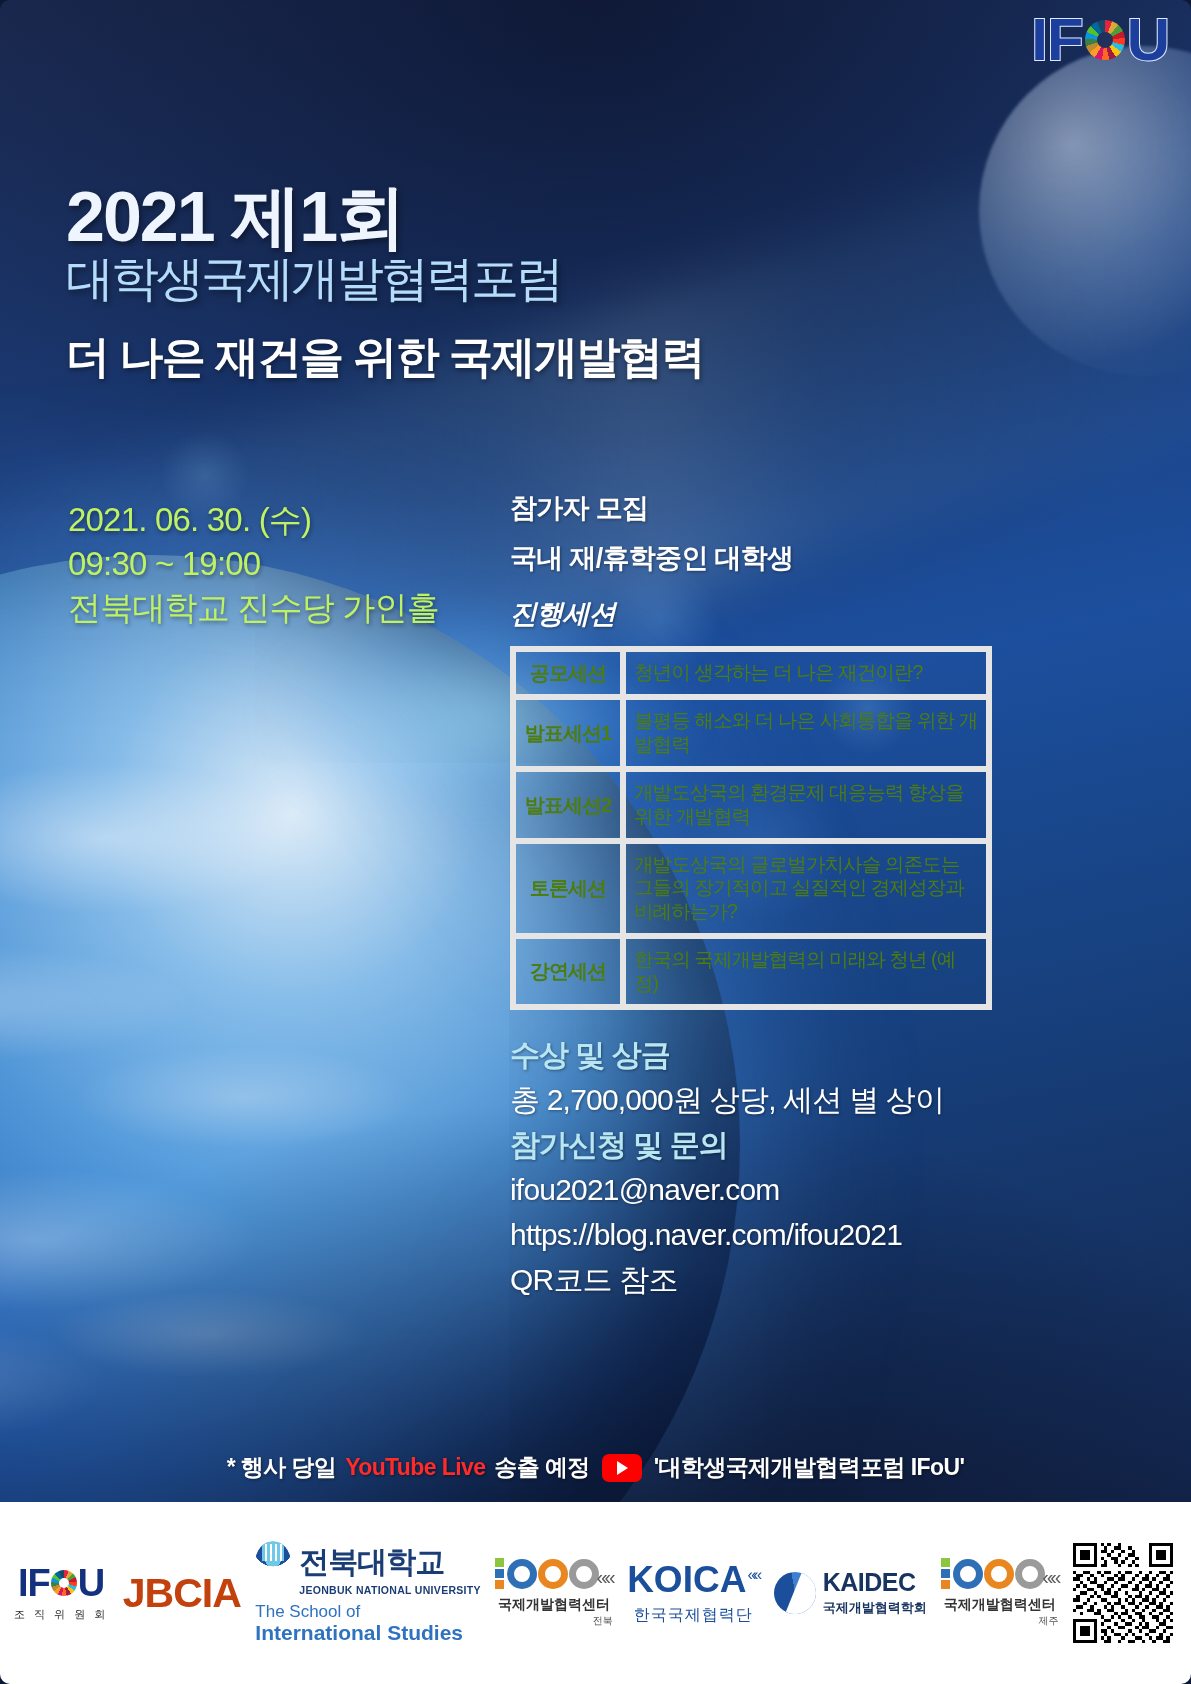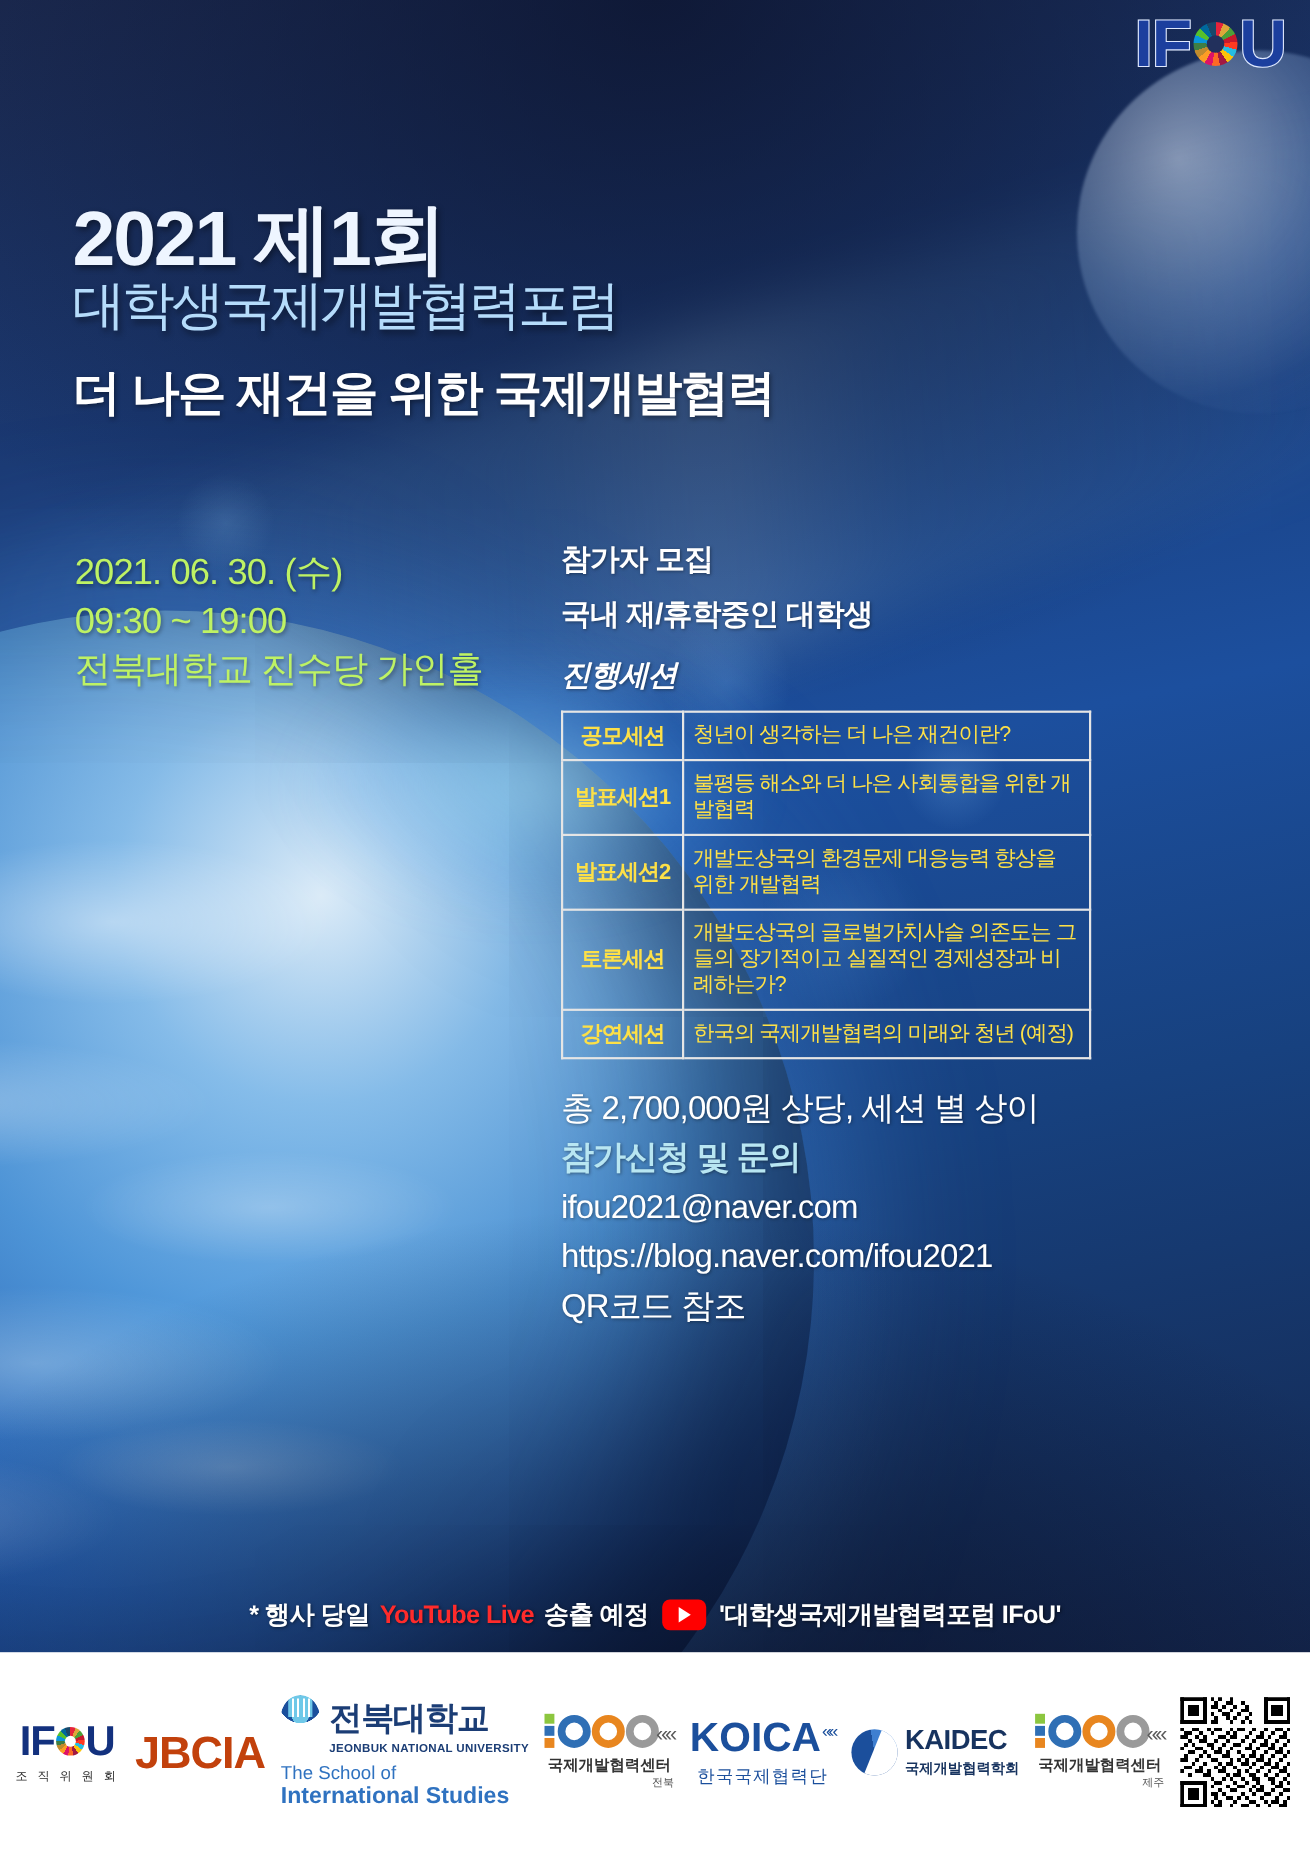--- a/index.html
+++ b/index.html
@@ -11,20 +11,21 @@
     font-family: "Liberation Sans", "DejaVu Sans", sans-serif;
     background: #0d1836;
     overflow: hidden;
   }
 
   .poster {
     position: relative;
     width: 1191px;
     height: 1684px;
     overflow: hidden;
+    border-radius: 10px;
   }
 
   
   .bg-base {
     position: absolute; inset: 0;
     background:
       radial-gradient(ellipse 70% 45% at 18% 72%, rgba(86,170,255,0.55) 0%, rgba(30,90,180,0.18) 45%, rgba(0,0,0,0) 72%),
       linear-gradient(168deg, #1d2c54 0%, #1b3a74 22%, #1c4f9e 44%, #17417f 62%, #15305f 80%, #141f42 100%);
   }
   .bg-vignette {
@@ -164,22 +165,22 @@
   .rc-label.sec { margin-top: 20px; font-style: italic; }
 
   
   .sessions {
     width: 482px;
     border-collapse: collapse;
     margin-top: 6px;
     table-layout: fixed;
   }
   .sessions td {
-    border: 2px solid #e5e5e5;
-    color: #fde047;
+    border: 6px solid #e5e5e5;
+    color: #4d7c0f;
     vertical-align: middle;
     letter-spacing: -0.9px;
     line-height: 1.22;
   }
   .sessions td.key {
     width: 110px;
     text-align: center;
     font-size: 20px;
     font-weight: 700;
     padding: 9px 4px;
@@ -396,20 +397,21 @@
           <td class="val">개발도상국의 글로벌가치사슬 의존도는 그들의 장기적이고 실질적인 경제성장과 비례하는가?</td>
         </tr>
         <tr>
           <td class="key">강연세션</td>
           <td class="val">한국의 국제개발협력의 미래와 청년 (예정)</td>
         </tr>
       </tbody>
     </table>
 
     <div class="award-block">
+      <div class="hl-key">수상 및 상금</div>
       <div class="plain">총 2,700,000원 상당, 세션 별 상이</div>
       <div class="hl-key">참가신청 및 문의</div>
       <div class="plain">ifou2021@naver.com</div>
       <div class="plain">https://blog.naver.com/ifou2021</div>
       <div class="plain">QR코드 참조</div>
     </div>
   </div>
 
   <div class="yt-line">
     <span>* 행사 당일</span>

